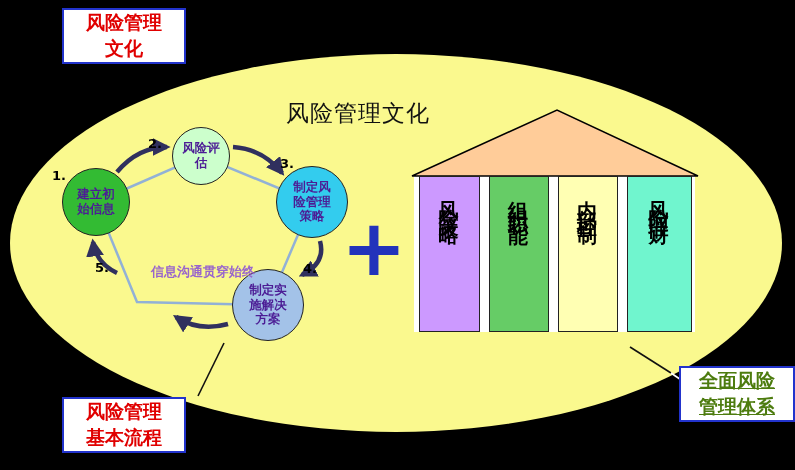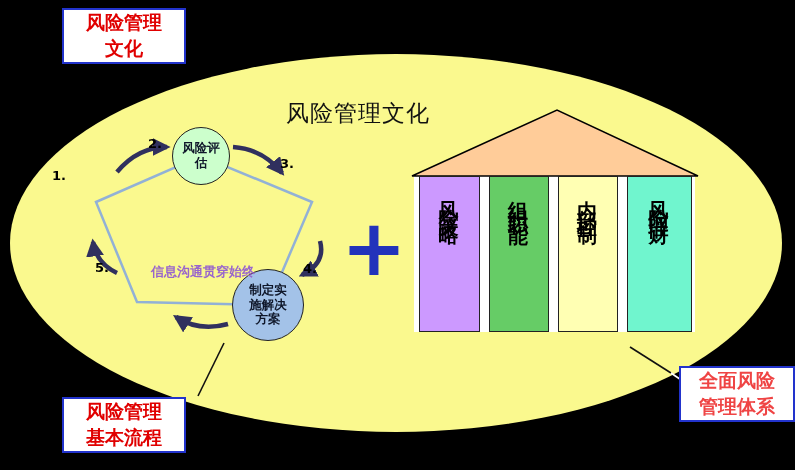--- a/index.html
+++ b/index.html
@@ -13,21 +13,21 @@
     left:10px;top:54px;width:772px;height:378px;
     border-radius:50%;
   }
   .ellipse-title{
     left:286px;top:85px;font-size:23px;color:#111;letter-spacing:1px;white-space:nowrap;margin-top:13px;
   }
   .layer{left:0;top:0;width:795px;height:470px;pointer-events:none;}
   .circle{
     border-radius:50%;border:1px solid #222;box-sizing:border-box;
     display:flex;flex-direction:column;align-items:center;justify-content:center;
-    font-size:12.5px;font-weight:bold;color:#0f172a;line-height:1.18;text-align:center;
+    font-size:12.5px;font-weight:bold;color:#4c1d95;line-height:1.18;text-align:center;
   }
   .c1{left:62px;top:168px;width:68px;height:68px;}
   .c2{left:172px;top:127px;width:58px;height:58px;}
   .c3{left:276px;top:166px;width:72px;height:72px;}
   .c4{left:232px;top:269px;width:72px;height:72px;}
   .c5{left:105px;top:271px;width:62px;height:62px;}
   .step-num{font-size:13px;font-weight:bold;color:#000;}
   .n1{left:52px;top:168px;}
   .n2{left:148px;top:136px;}
   .n3{left:280px;top:156px;}
@@ -91,23 +91,32 @@
     <path d="M 117,273 Q 96,263 93,242" fill="none" stroke-width="4.5" marker-end="url(#arrowhead)" stroke="#30305E"></path>
 
     <line x1="224" y1="343" x2="198" y2="396" stroke="#111" stroke-width="1.6"></line>
     <line x1="630" y1="347" x2="671" y2="373" stroke="#111" stroke-width="1.6"></line>
     <line x1="671" y1="373" x2="687" y2="384" stroke="#ffffff" stroke-width="1.6"></line>
 
     <rect x="414" y="175" width="281" height="157" fill="#FFFFFF"></rect>
     <polygon points="412,176 698,176 557,110" stroke="#000" stroke-width="1.5" fill="#FFCC99"></polygon>
   </svg>
 
+  <div class="abs circle c1" style="background-color: rgb(51, 187, 51);">
+    <div>建立初</div>
+    <div>始信息</div>
+  </div>
   <div class="abs circle c2" style="background-color: rgb(204, 255, 204);">
     <div>风险评</div>
     <div>估</div>
+  </div>
+  <div class="abs circle c3" style="background-color: rgb(51, 204, 238);">
+    <div>制定风</div>
+    <div>险管理</div>
+    <div>策略</div>
   </div>
   <div class="abs circle c4" style="background-color: rgb(163, 194, 232);">
     <div>制定实</div>
     <div>施解决</div>
     <div>方案</div>
   </div>
 
   <span class="abs step-num n1">1.</span>
   <span class="abs step-num n2">2.</span>
   <span class="abs step-num n3">3.</span>
@@ -133,18 +142,18 @@
   </div>
 
   <div class="abs callout co-tl" style="color: rgb(224, 0, 0);">
     <div>风险管理</div>
     <div>文化</div>
   </div>
   <div class="abs callout co-bl" style="color: rgb(224, 0, 0);">
     <div>风险管理</div>
     <div>基本流程</div>
   </div>
-  <div class="abs callout co-br" style="color: #ef4444;">
+  <div class="abs callout co-br" style="color: #4d7c0f; text-decoration: underline;">
     <div>全面风险</div>
     <div>管理体系</div>
   </div>
 
 </div>
 
 </body></html>

